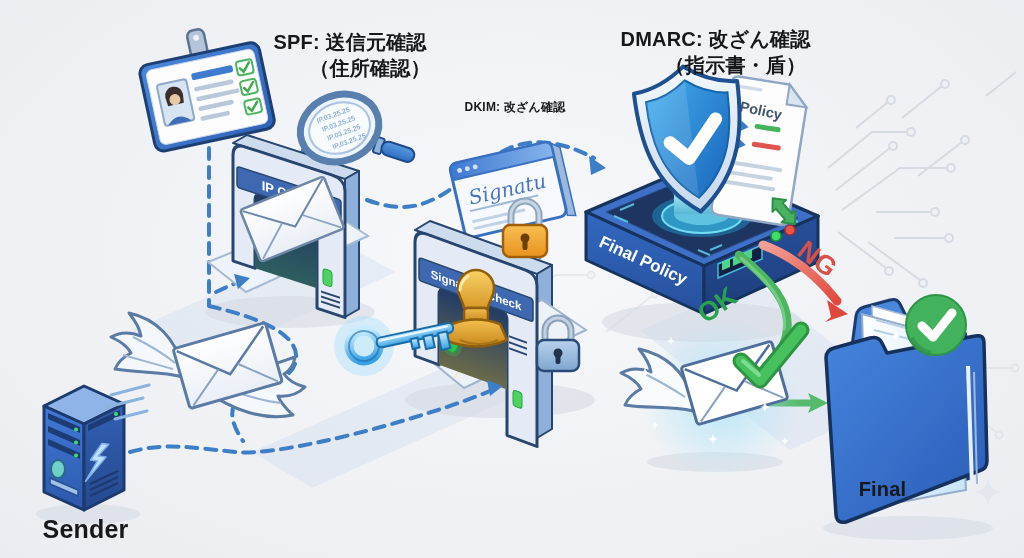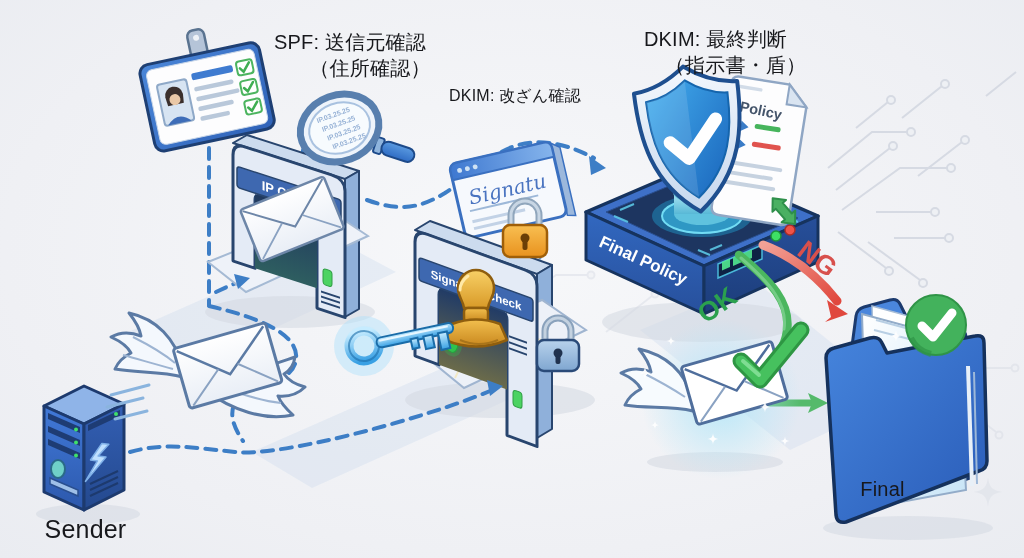--- a/index.html
+++ b/index.html
@@ -1,23 +1,23 @@
 <!DOCTYPE html>
 <html><head>
 <meta charset="utf-8">
 <style>
   html,body{margin:0;padding:0;width:1024px;height:558px;overflow:hidden;
     background:#f1f2f5;font-family:"Liberation Sans","DejaVu Sans",sans-serif;}
   #stage{position:relative;width:1024px;height:558px;background:
     radial-gradient(ellipse at 50% 45%, #f7f8fa 0%, #eff0f4 70%, #eaecf1 100%);}
   svg.obj{position:absolute;overflow:visible;}
-  .lbl{position:absolute;font-weight:400;color:#17181c;text-align:center;line-height:1.28;letter-spacing:.2px;}
+  .lbl{position:absolute;font-weight:700;color:#17181c;text-align:center;line-height:1.28;letter-spacing:.2px;}
   .lbl .sub{display:block;margin-left:40px;}
   #spf-label{left:255px;top:30px;width:190px;font-size:20px;}
-  #dkim-label{left:420px;top:86px;width:190px;font-size:16px;}
+  #dkim-label{left:420px;top:100px;width:190px;font-size:12px;}
   #dmarc-label{left:613px;top:27px;width:205px;font-size:20px;}
   #sender-label{left:28px;top:513px;width:115px;font-size:25px;}
   #inbox-label{left:795px;top:477px;width:175px;font-size:20px;}
   #inbox-label .sub{font-size:17.5px;}
   #ok-label{left:697px;top:288px;font-size:27px;font-weight:800;color:#2ba14e;transform:rotate(-36deg);}
   #ng-label{left:797px;top:242px;font-size:27px;font-weight:800;color:#d8504c;transform:rotate(37deg);}
   text{font-family:"Liberation Sans","DejaVu Sans",sans-serif;}
   .band-txt{fill:#fff;font-weight:700;}
   .sig-txt{font-family:"DejaVu Serif","Liberation Serif",serif;font-style:italic;fill:#4a74c0;}
 </style>
@@ -505,21 +505,21 @@
 </svg>
 
 <div class="lbl" id="spf-label">
   <span>SPF: 送信元確認</span>
   <span class="sub">（住所確認）</span>
 </div>
 <div class="lbl" id="dkim-label">
   <span>DKIM: 改ざん確認</span>
 </div>
 <div class="lbl" id="dmarc-label">
-  <span>DKIM: 最終判断</span>
+  <span>DMARC: 改ざん確認</span>
   <span class="sub">（指示書・盾）</span>
 </div>
 <div class="lbl" id="ok-label">OK</div>
 <div class="lbl" id="ng-label">NG</div>
 <div class="lbl" id="sender-label">Sender</div>
 <div class="lbl" id="inbox-label">
   <span>Final</span>
 </div>
 
 </div>

